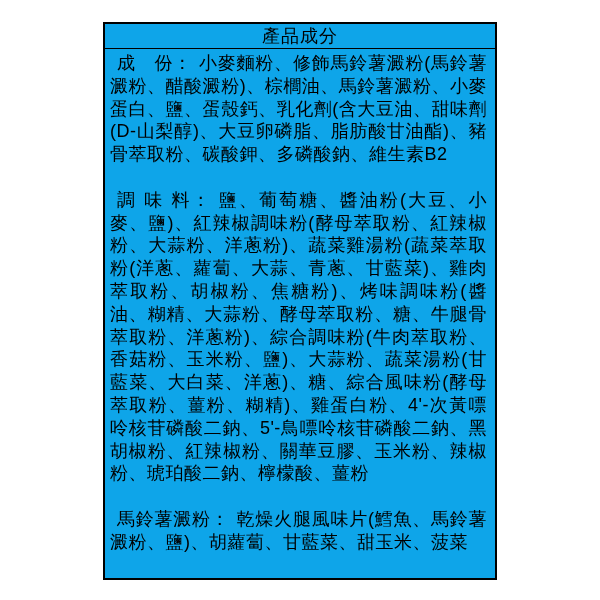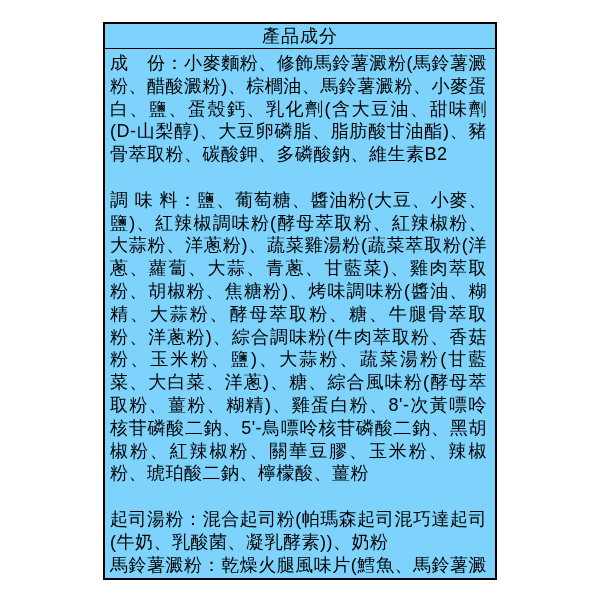--- a/index.html
+++ b/index.html
@@ -21,21 +21,21 @@
     overflow: hidden;
   }
   .ing-table {
     position: absolute;
     left: 103px;
     top: 22px;
     width: 394px;
     height: 558px;
     border: 2px solid #000000;
     box-sizing: border-box;
-    background: #7dd3fc;
+    background: #0ea5e9;
     overflow: hidden;
   }
   .ing-header {
     height: 25px;
     border-bottom: 1px solid #000000;
     display: flex;
     align-items: center;
     justify-content: center;
     font-size: 18px;
     letter-spacing: 1px;
@@ -49,30 +49,30 @@
     letter-spacing: 0.5px;
   }
   p.section {
     margin: 0;
   }
   p.section.gap-after {
     margin-bottom: 22.8px;
   }
   .row-label, .row-content {
     white-space: pre-wrap;
+    margin-left: 7px;
   }
 </style>
 </head>
 <body>
 
 <div class="page">
   <div class="ing-table">
     <div class="ing-header">
       <span>產品成分</span>
     </div>
     <div class="ing-body">
       <p class="section gap-after"><span class="row-label">成　份：</span><span class="row-content">小麥麵粉、修飾馬鈴薯澱粉(馬鈴薯澱粉、醋酸澱粉)、棕櫚油、馬鈴薯澱粉、小麥蛋白、鹽、蛋殼鈣、乳化劑(含大豆油、甜味劑(D-山梨醇)、大豆卵磷脂、脂肪酸甘油酯)、豬骨萃取粉、碳酸鉀、多磷酸鈉、維生素B2</span></p>
-      <p class="section gap-after"><span class="row-label">調 味 料：</span><span class="row-content">鹽、葡萄糖、醬油粉(大豆、小麥、鹽)、紅辣椒調味粉(酵母萃取粉、紅辣椒粉、大蒜粉、洋蔥粉)、蔬菜雞湯粉(蔬菜萃取粉(洋蔥、蘿蔔、大蒜、青蔥、甘藍菜)、雞肉萃取粉、胡椒粉、焦糖粉)、烤味調味粉(醬油、糊精、大蒜粉、酵母萃取粉、糖、牛腿骨萃取粉、洋蔥粉)、綜合調味粉(牛肉萃取粉、香菇粉、玉米粉、鹽)、大蒜粉、蔬菜湯粉(甘藍菜、大白菜、洋蔥)、糖、綜合風味粉(酵母萃取粉、薑粉、糊精)、雞蛋白粉、8'-次黃嘌呤核苷磷酸二鈉、5'-鳥嘌呤核苷磷酸二鈉、黑胡椒粉、紅辣椒粉、關華豆膠、玉米粉、辣椒粉、琥珀酸二鈉、檸檬酸、薑粉</span></p>
-      <p class="section"><span class="row-label">起司湯粉：</span><span class="row-content">混合起司粉(帕瑪森起司混巧達起司(牛奶、乳酸菌、凝乳酵素))、奶粉</span></p>
+      <p class="section gap-after"><span class="row-label">調 味 料：</span><span class="row-content">鹽、葡萄糖、醬油粉(大豆、小麥、鹽)、紅辣椒調味粉(酵母萃取粉、紅辣椒粉、大蒜粉、洋蔥粉)、蔬菜雞湯粉(蔬菜萃取粉(洋蔥、蘿蔔、大蒜、青蔥、甘藍菜)、雞肉萃取粉、胡椒粉、焦糖粉)、烤味調味粉(醬油、糊精、大蒜粉、酵母萃取粉、糖、牛腿骨萃取粉、洋蔥粉)、綜合調味粉(牛肉萃取粉、香菇粉、玉米粉、鹽)、大蒜粉、蔬菜湯粉(甘藍菜、大白菜、洋蔥)、糖、綜合風味粉(酵母萃取粉、薑粉、糊精)、雞蛋白粉、4'-次黃嘌呤核苷磷酸二鈉、5'-鳥嘌呤核苷磷酸二鈉、黑胡椒粉、紅辣椒粉、關華豆膠、玉米粉、辣椒粉、琥珀酸二鈉、檸檬酸、薑粉</span></p>
       <p class="section"><span class="row-label">馬鈴薯澱粉：</span><span class="row-content">乾燥火腿風味片(鱈魚、馬鈴薯澱粉、鹽)、胡蘿蔔、甘藍菜、甜玉米、菠菜</span></p>
     </div>
   </div>
 </div>
 
 </body></html>

